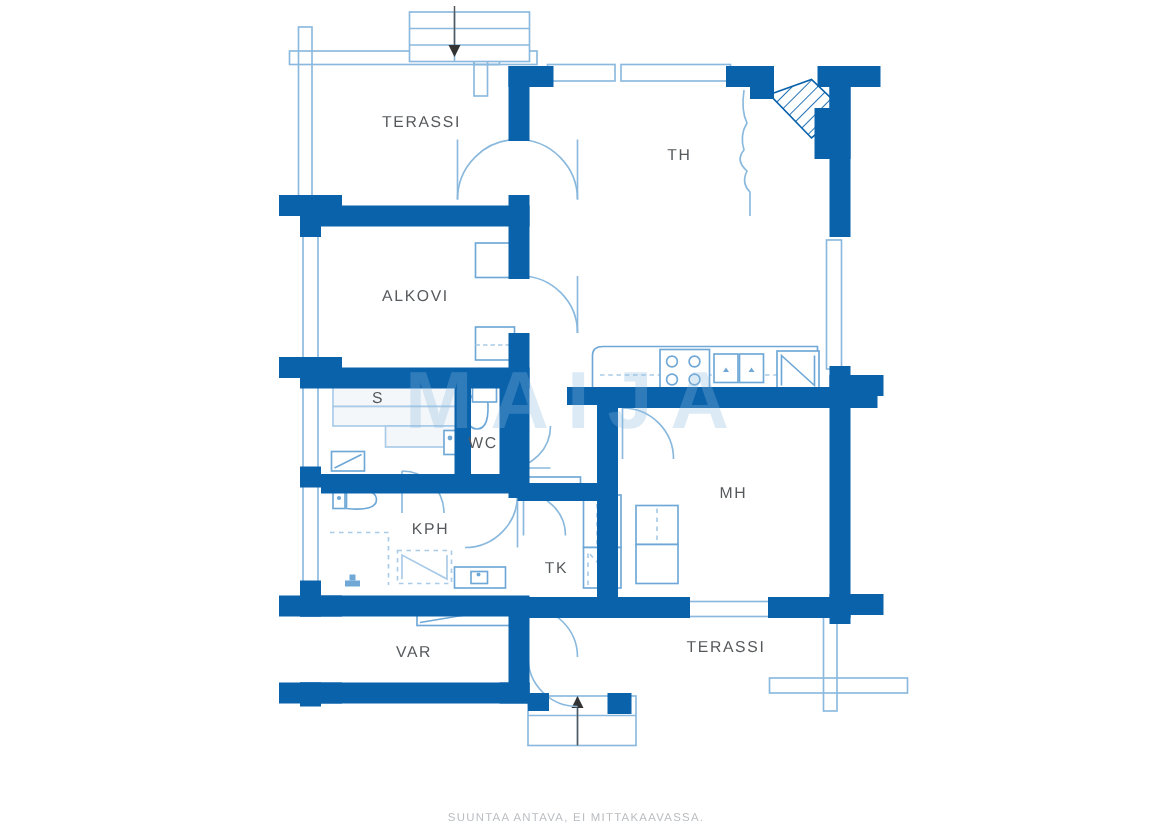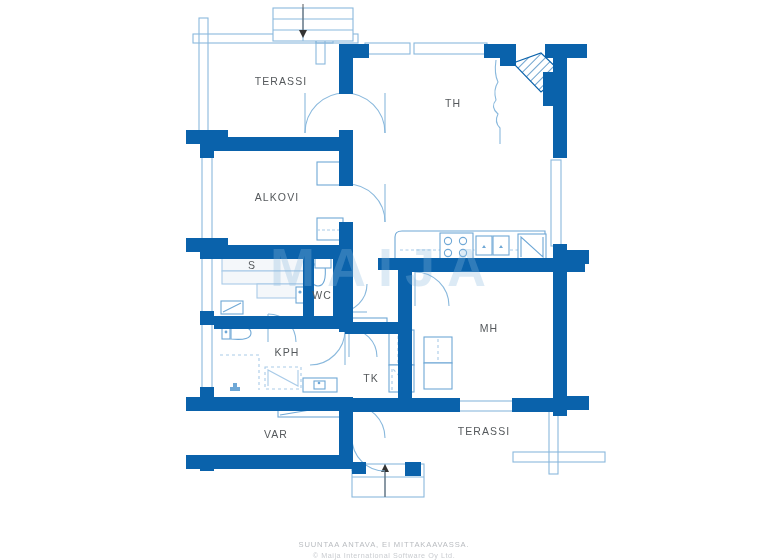--- a/index.html
+++ b/index.html
@@ -330,14 +330,13 @@
       <text class="room-label" x="371" y="379">TK</text>
       <text class="room-label" x="489" y="329">MH</text>
       <text class="room-label" x="276" y="435">VAR</text>
       <text class="room-label" x="484" y="432">TERASSI</text>
     </g>
   </svg>
 
   <div class="watermark">MAIJA</div>
 
   <div class="footer-note" id="footer-line1">SUUNTAA ANTAVA, EI MITTAKAAVASSA.</div>
-  <div class="footer-note" id="footer-line2">© Maija International Software Oy Ltd.</div>
 </div>
 
 </body></html>

